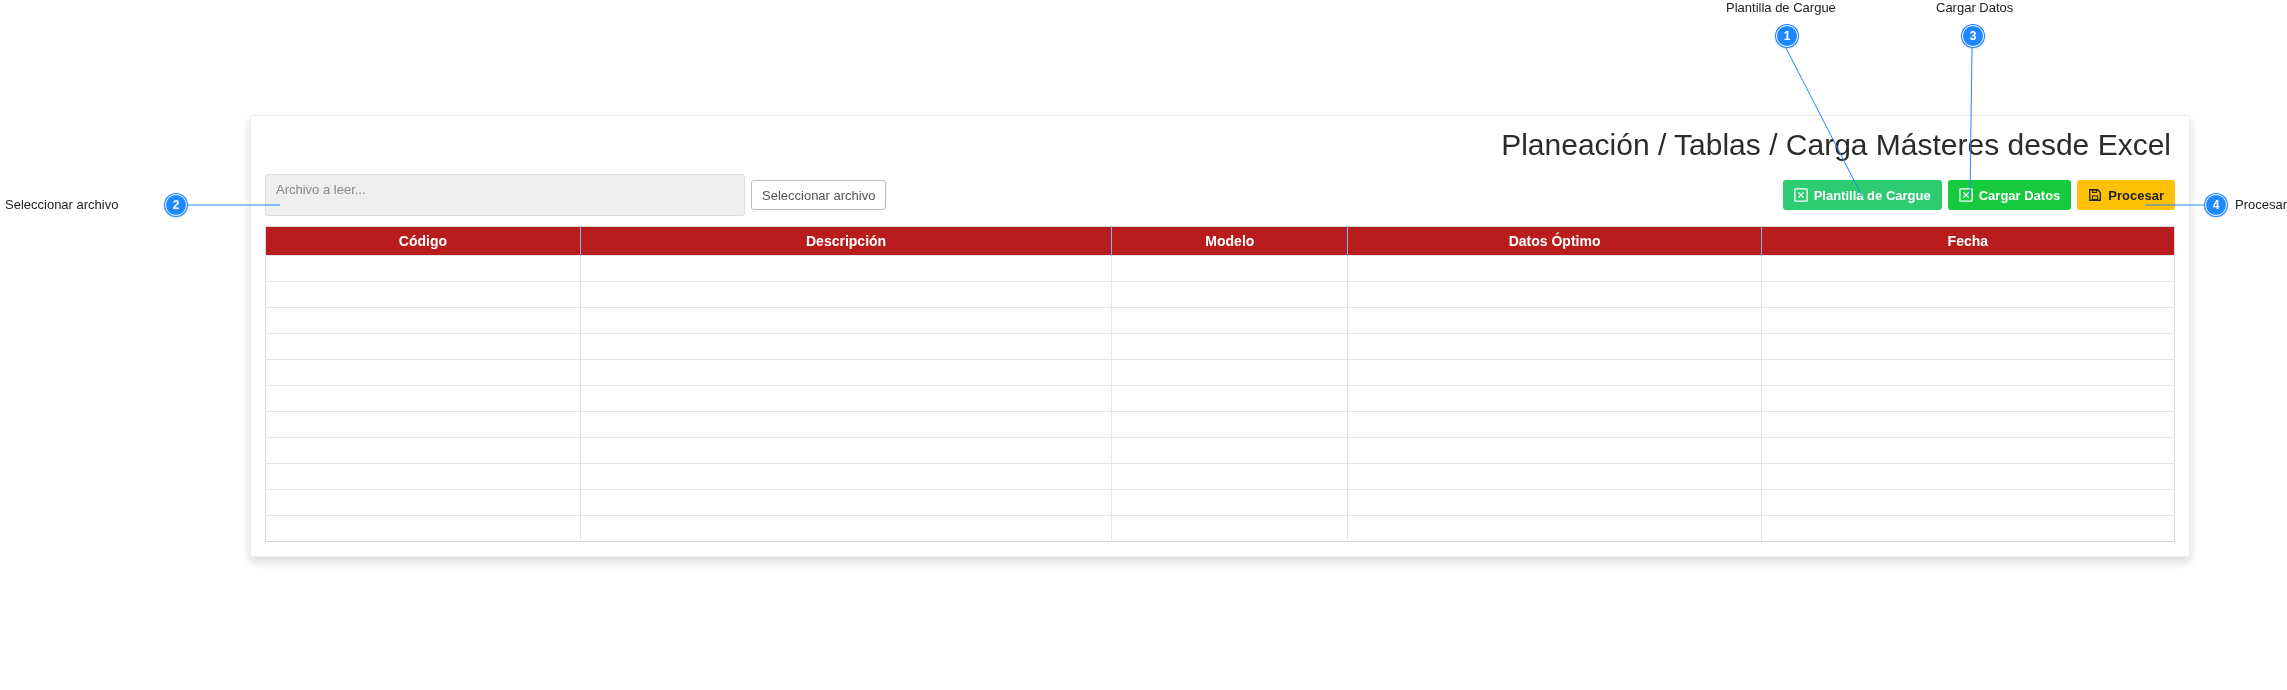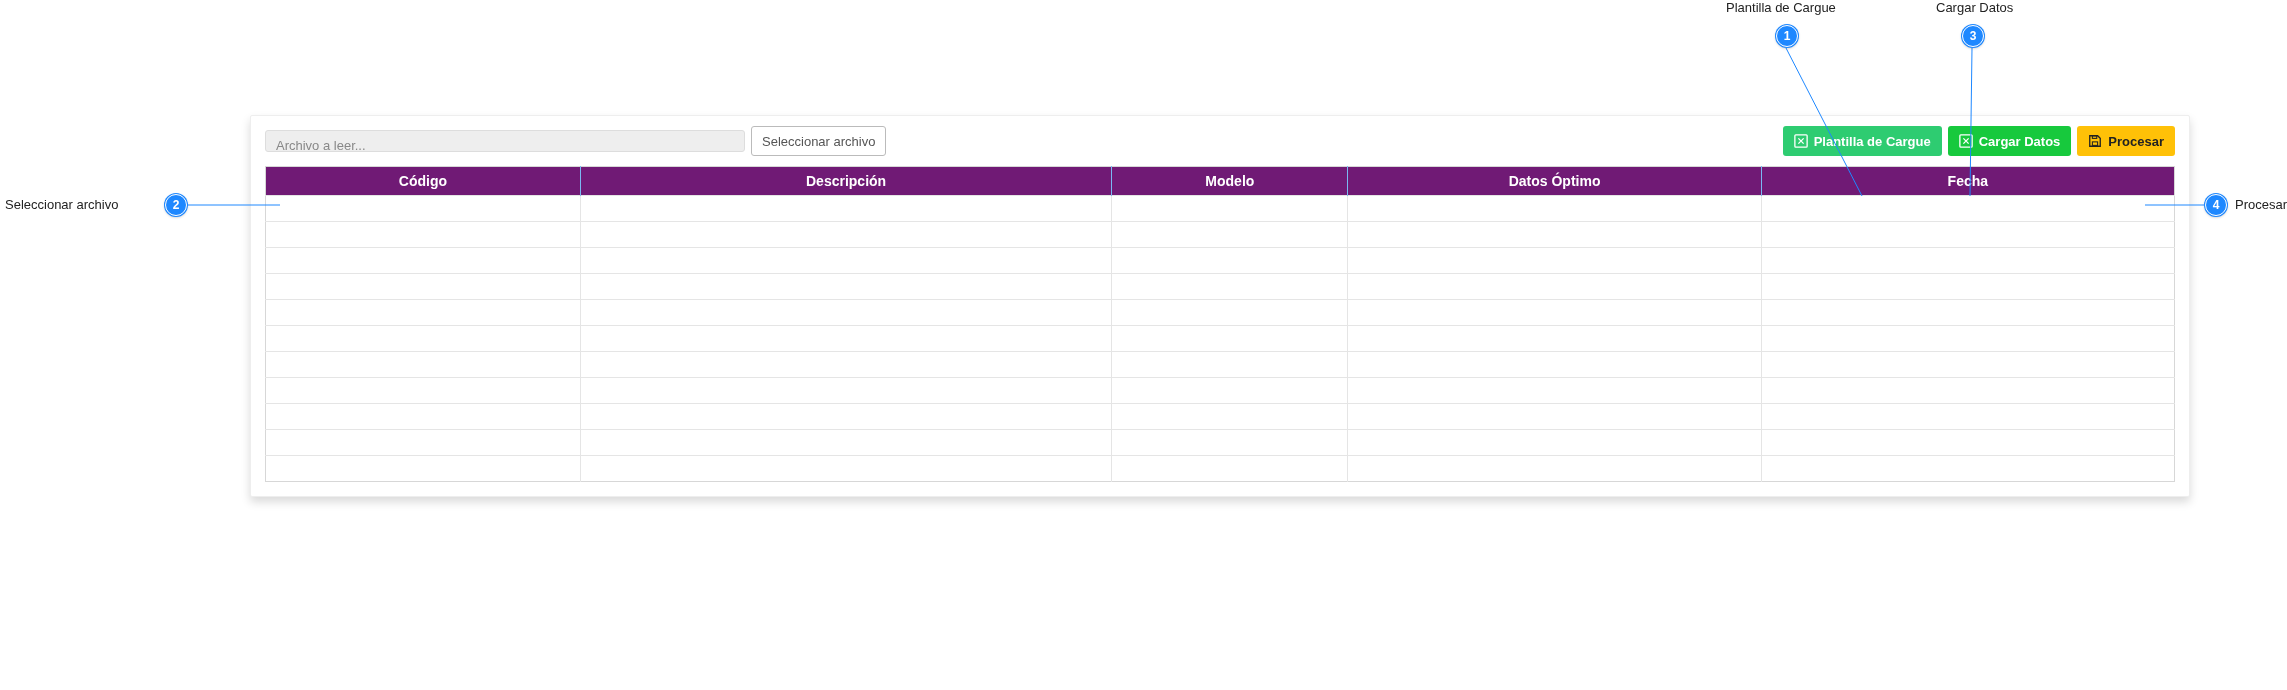--- a/index.html
+++ b/index.html
@@ -38,21 +38,21 @@
 
   .toolbar {
     display: flex;
     align-items: center;
     gap: 6px;
     margin-bottom: 10px;
   }
 
   .file-input {
     flex: 0 0 480px;
-    height: 22px;
+    height: 42px;
     line-height: 30px;
     padding: 0 10px;
     background: #eee;
     border: 1px solid #ddd;
     color: #888;
     font-size: 13px;
     border-radius: 3px;
   }
 
   .btn {
@@ -86,21 +86,21 @@
   }
   .icon-box svg { display:block; }
 
   table.grid {
     width: 100%;
     border-collapse: collapse;
     table-layout: fixed;
     border: 1px solid #d7d7d7;
   }
   table.grid th {
-    background: #701a75;
+    background: #b91c1c;
     color: #fff;
     font-weight: 700;
     font-size: 14px;
     text-align: center;
     padding: 6px 8px;
     border-right: 1px solid #7ab8f2;
   }
   table.grid th:last-child { border-right: none; margin-top: 9px; }
   table.grid td {
     height: 26px;
@@ -162,20 +162,21 @@
 <div class="badge" style="left:1962px; top:25px;">3</div>
 
 <div class="callout-label" style="left:5px; top:197px;">Seleccionar archivo</div>
 <div class="badge" style="left:165px; top:194px;">2</div>
 
 <div class="badge" style="left:2205px; top:194px;">4</div>
 <div class="callout-label" style="left:2235px; top:197px;">Procesar</div>
 
 <div class="panel">
 
+  <div class="breadcrumb">Planeación / Tablas / Carga Másteres desde Excel</div>
 
   <div class="toolbar">
     <div class="file-input">Archivo a leer...</div>
 
     <div class="btn btn-select-file">Seleccionar archivo</div>
 
     <div class="spacer"></div>
 
     <div class="btn btn-green1">
       <span class="icon-box">

